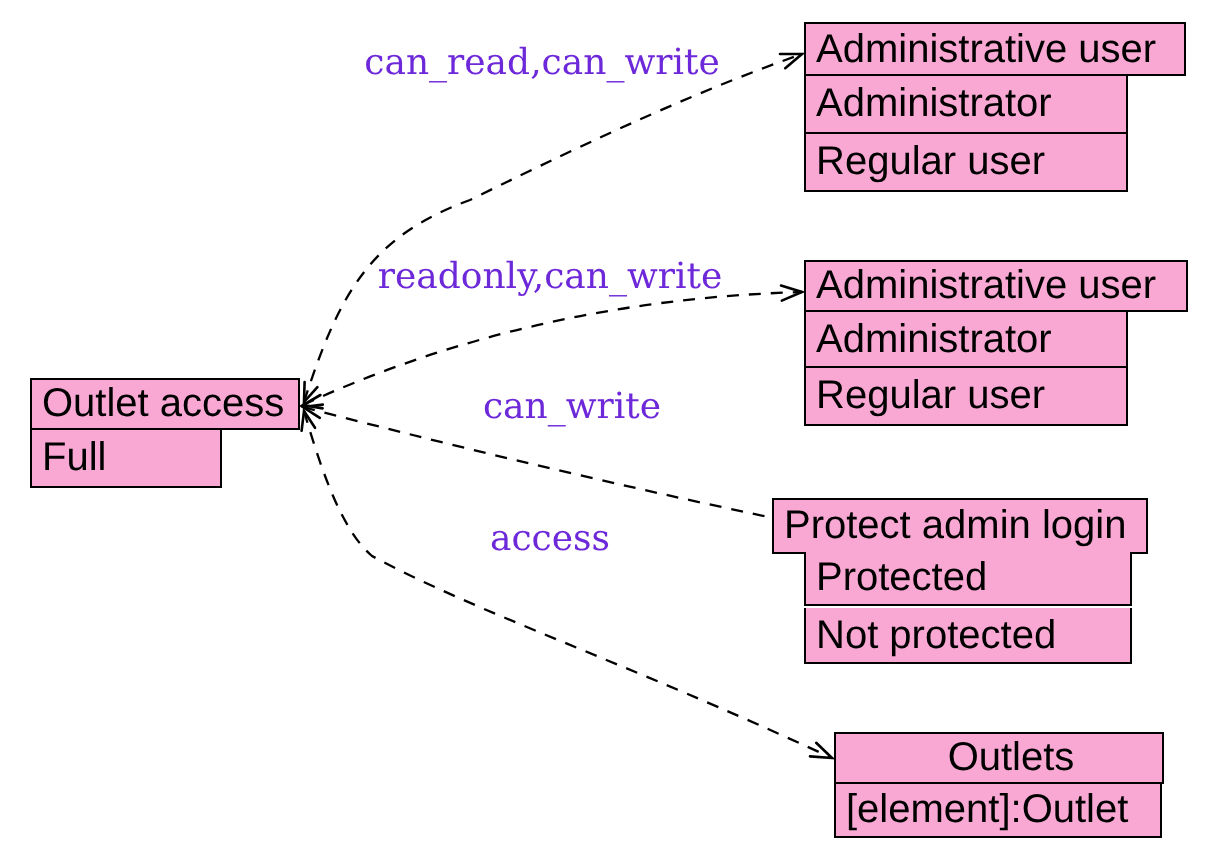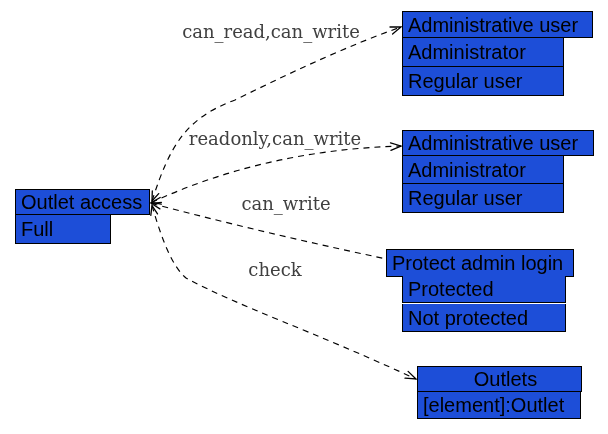--- a/index.html
+++ b/index.html
@@ -4,31 +4,31 @@
 <style>
   html,body { margin:0; padding:0; background:#ffffff; }
   .canvas {
     position:relative; width:608px; height:434px; background:#ffffff;
     font-family:"Liberation Sans", sans-serif; color:#000;
     overflow:hidden;
   }
   .edges-layer { position:absolute; left:0; top:0; width:608px; height:434px; }
   .cell {
     position:absolute; box-sizing:border-box;
-    border:1.4px solid #000000; background:#1d4ed8;
+    border:1.4px solid #000000; background:#f9a8d4;
     font-size:20px; line-height:1;
     display:flex; align-items:center;
     padding-left:5px; white-space:nowrap; overflow:hidden;
   }
   .cell.row { border-top:none; }
   .cell.centered { padding-left:12px; justify-content:center; }
   .edge-label {
     position:absolute; transform:translateX(-50%);
     font-family:"DejaVu Serif", "Liberation Serif", serif;
-    font-size:18px; line-height:1.1; white-space:nowrap; color:#404040;
+    font-size:18px; line-height:1.1; white-space:nowrap; color:#6d28d9;
   }
 </style>
 </head>
 <body>
 
 <div class="canvas">
 
   <svg class="edges-layer" viewBox="0 0 608 434" xmlns="http://www.w3.org/2000/svg">
     <g stroke="#000000" stroke-width="1.15" fill="none" stroke-dasharray="6,5">
       <path d="M152,201 C170,145 186,118 235,100 C300,68 350,45 401,27"></path>
@@ -62,15 +62,15 @@
   <div class="cell title" style="left:386px;top:249px;width:188px;height:28px">Protect admin login</div>
   <div class="cell row" style="left:402px;top:276px;width:164px;height:27px">Protected</div>
   <div class="cell row" style="left:402px;top:304px;width:164px;height:28px">Not protected</div>
 
   <div class="cell title centered" style="left:417px;top:366px;width:165px;height:26px">Outlets</div>
   <div class="cell row" style="left:417px;top:392px;width:164px;height:27px">[element]:Outlet</div>
 
   <div class="edge-label" style="left:271px;top:22px">can_read,can_write</div>
   <div class="edge-label" style="left:275px;top:129px">readonly,can_write</div>
   <div class="edge-label" style="left:286px;top:194px">can_write</div>
-  <div class="edge-label" style="left:275px;top:260px">check</div>
+  <div class="edge-label" style="left:275px;top:260px">access</div>
 
 </div>
 
 </body></html>

